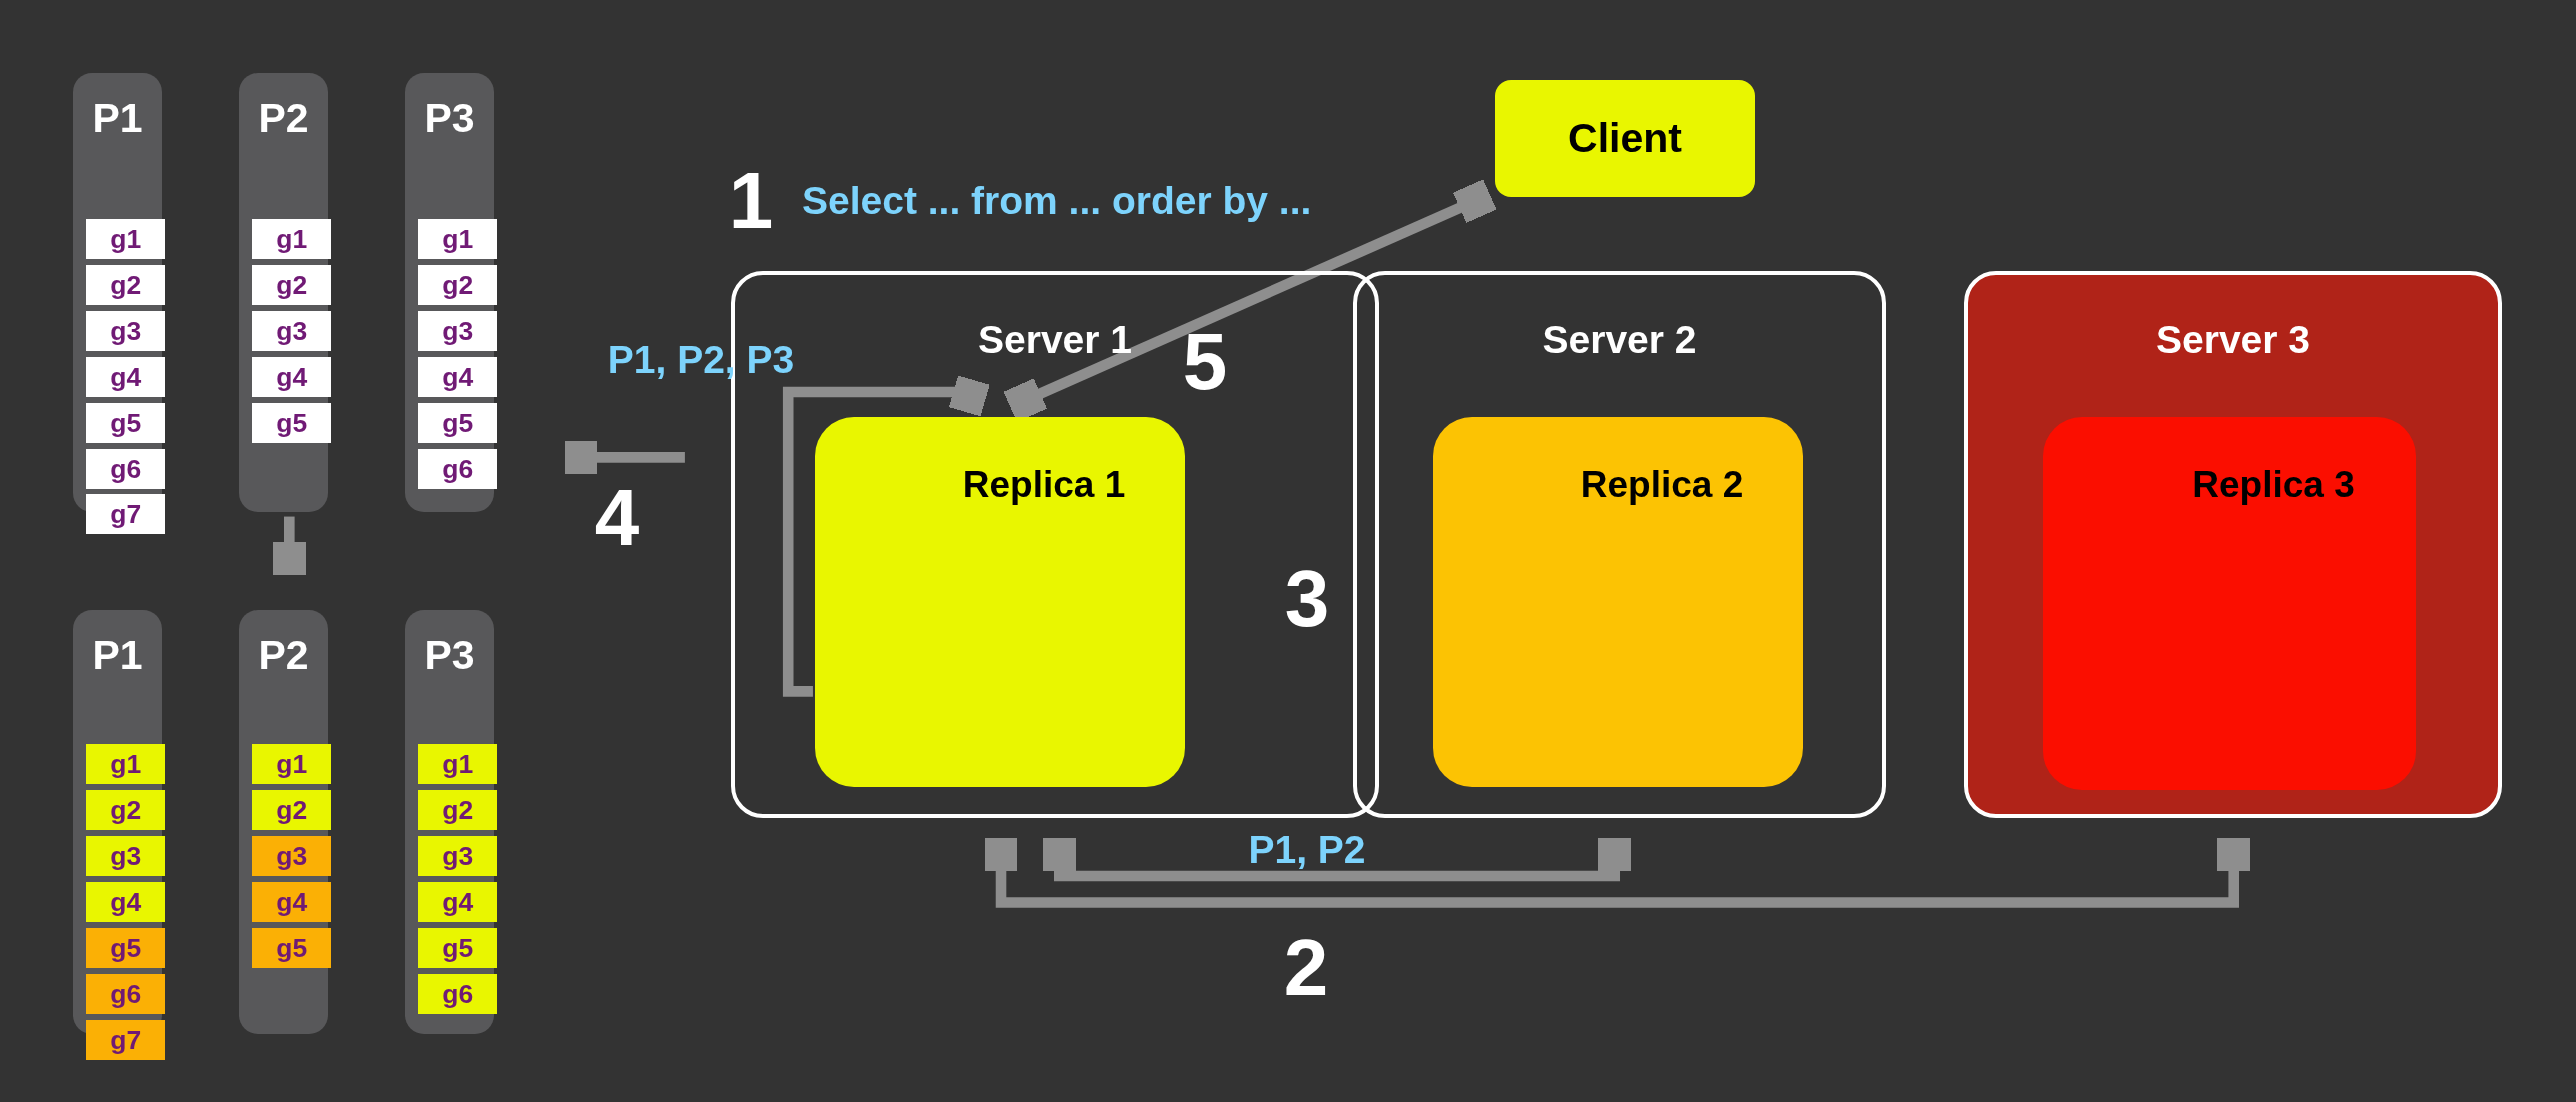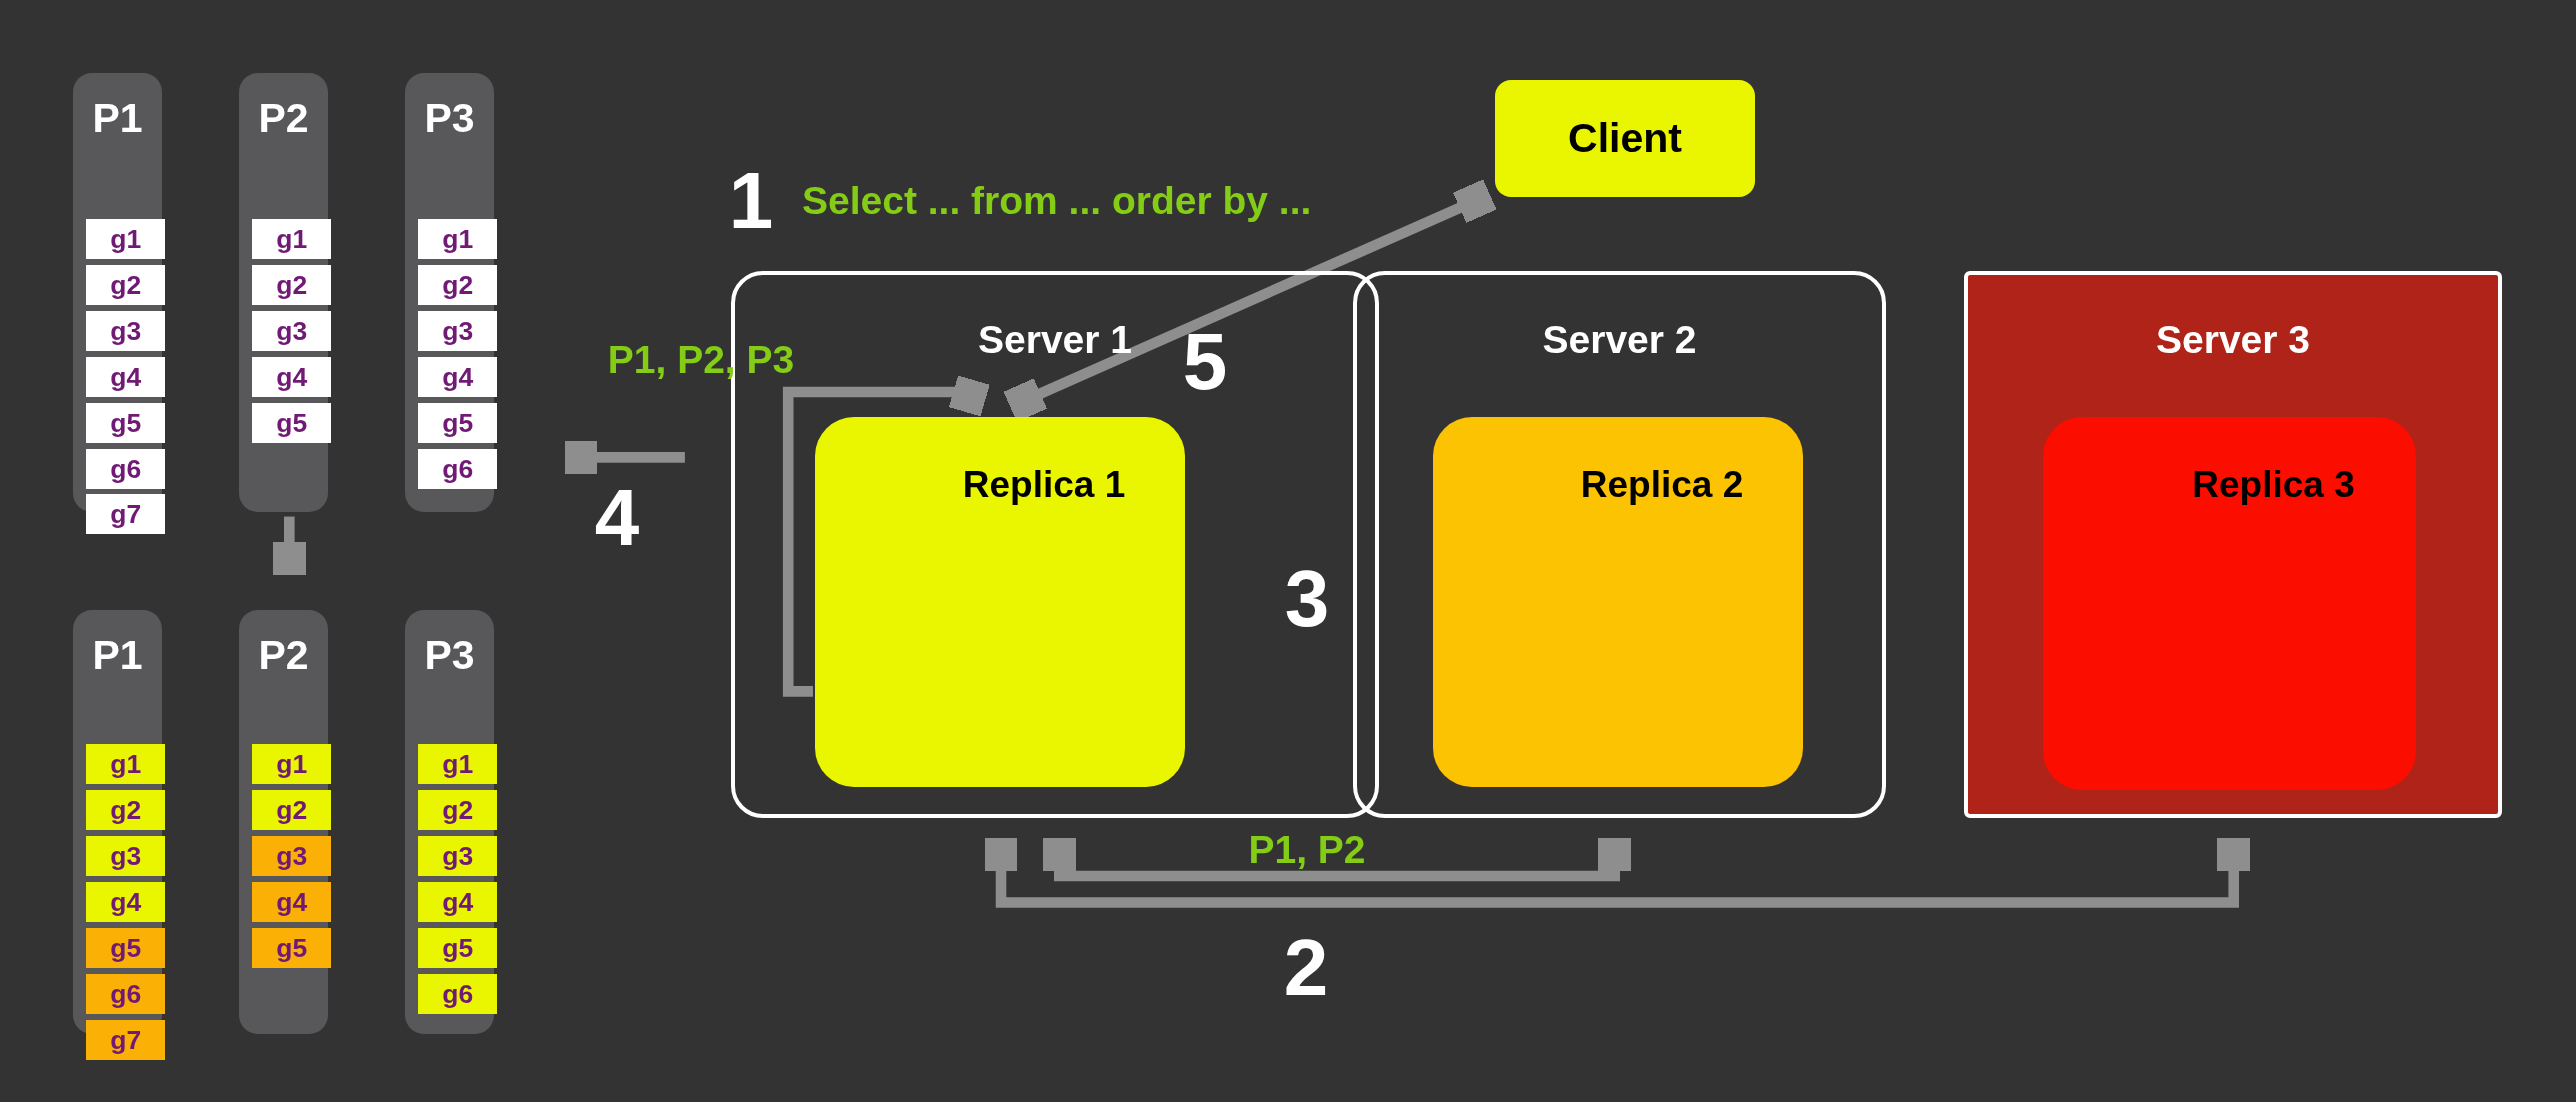--- a/index.html
+++ b/index.html
@@ -29,21 +29,21 @@
   .replica{position:absolute;border-radius:39px;}
   .replica-title{position:absolute;top:48px;left:0;width:100%;text-align:center;
     color:#000;font-size:37px;line-height:39px;margin-left:44px;}
   
   .client{position:absolute;left:1495px;top:80px;width:260px;height:117px;
     border-radius:16px;color:#000;font-size:41px;line-height:117px;text-align:center;}
   
   .stepnum{position:absolute;transform:translate(-50%,-50%);color:#fff;
     font-size:80px;line-height:80px;white-space:nowrap;}
   
-  .note{position:absolute;transform:translate(0,-50%);color:#84cc16;
+  .note{position:absolute;transform:translate(0,-50%);color:#7dd3fc;
     font-size:39px;line-height:42px;white-space:nowrap;}
   .note.centered{transform:translate(-50%,-50%);}
   svg.arrows{position:absolute;left:0;top:0;width:2576px;height:1102px;pointer-events:none;}
   svg.arrows path, svg.arrows line{stroke:var(--arrow);stroke-width:12;fill:none;}
 </style>
 </head>
 <body>
 
 <div class="stage">
 
@@ -136,21 +136,21 @@
     </div>
   </div>
 
   <div class="server" style="left: 1353px; width: 533px; background: transparent;">
     <div class="server-title">Server 2</div>
     <div class="replica" style="left: 76px; top: 142px; width: 370px; height: 370px; background: rgb(252, 195, 3);">
       <div class="replica-title">Replica 2</div>
     </div>
   </div>
 
-  <div class="server" style="left: 1964px; width: 538px; background: rgb(176, 35, 24); border-radius: 6px;">
+  <div class="server" style="left: 1964px; width: 538px; background: rgb(176, 35, 24);">
     <div class="server-title">Server 3</div>
     <div class="replica" style="left: 75px; top: 142px; width: 373px; height: 373px; background: rgb(251, 14, 0);">
       <div class="replica-title">Replica 3</div>
     </div>
   </div>
 
   <div class="stepnum" style="left:751px;top:201px">1</div>
   <div class="stepnum" style="left:1306px;top:968px">2</div>
   <div class="stepnum" style="left:1307px;top:599px">3</div>
   <div class="stepnum" style="left:617px;top:518px">4</div>

